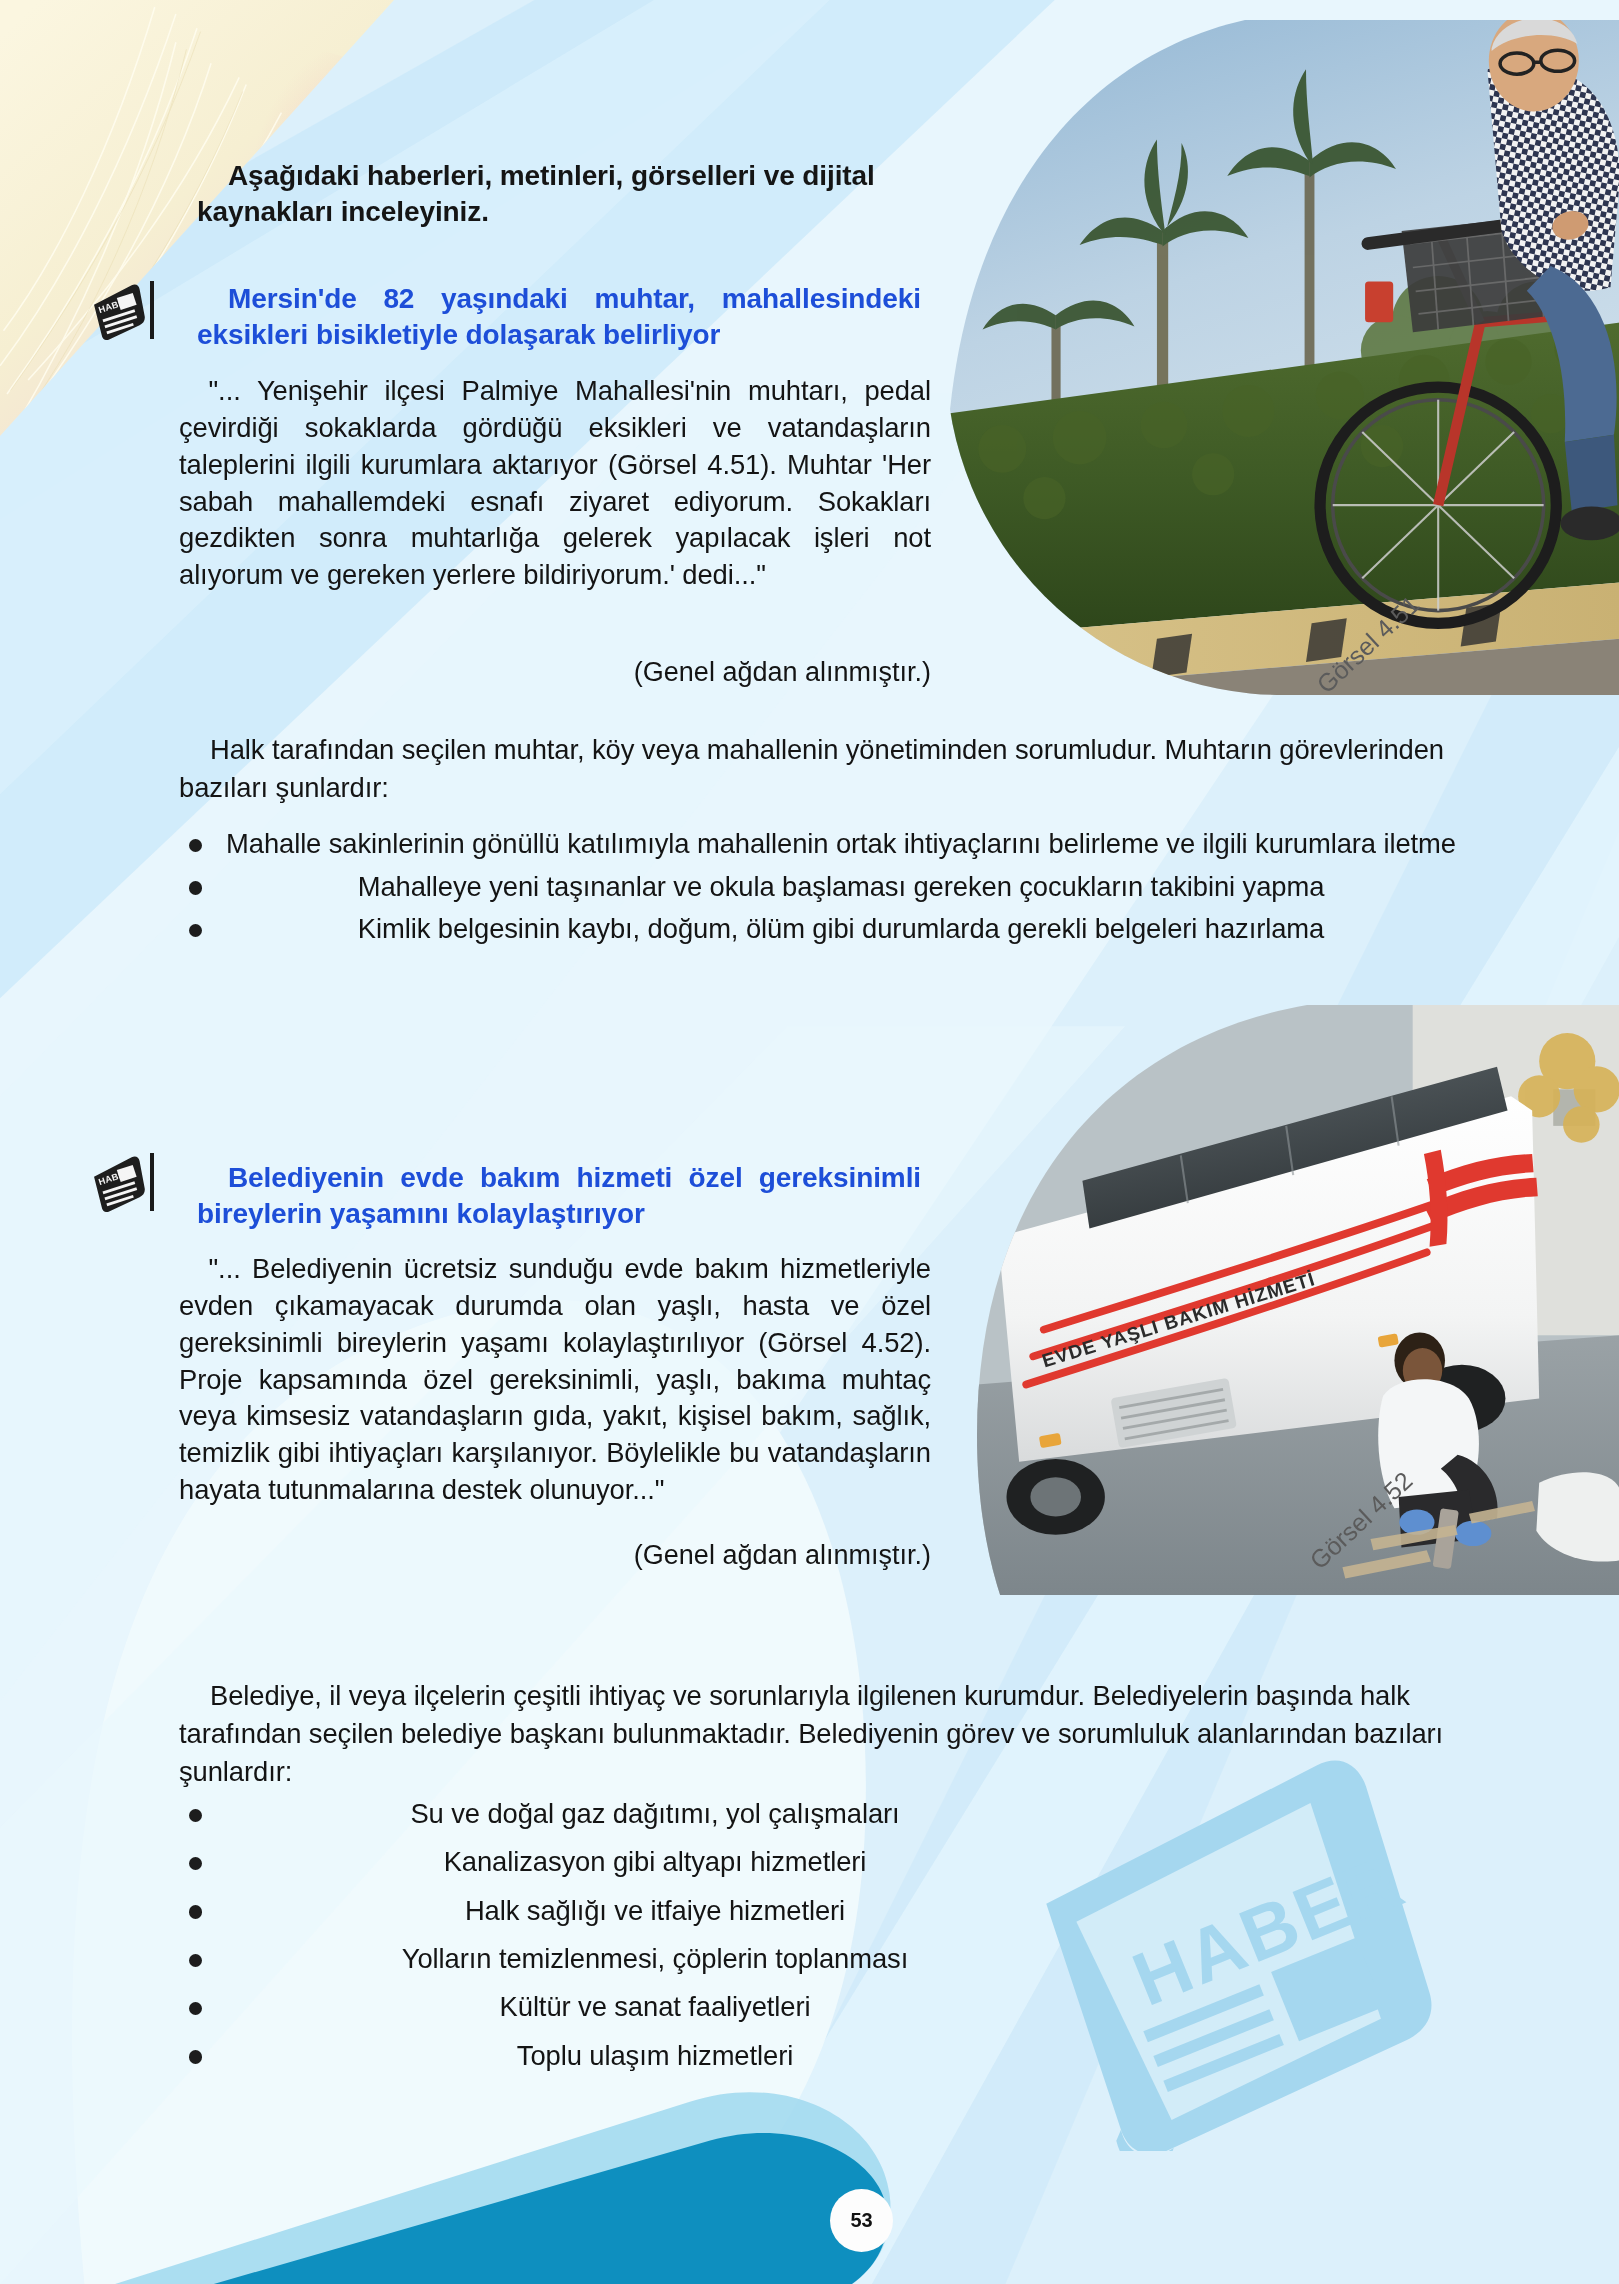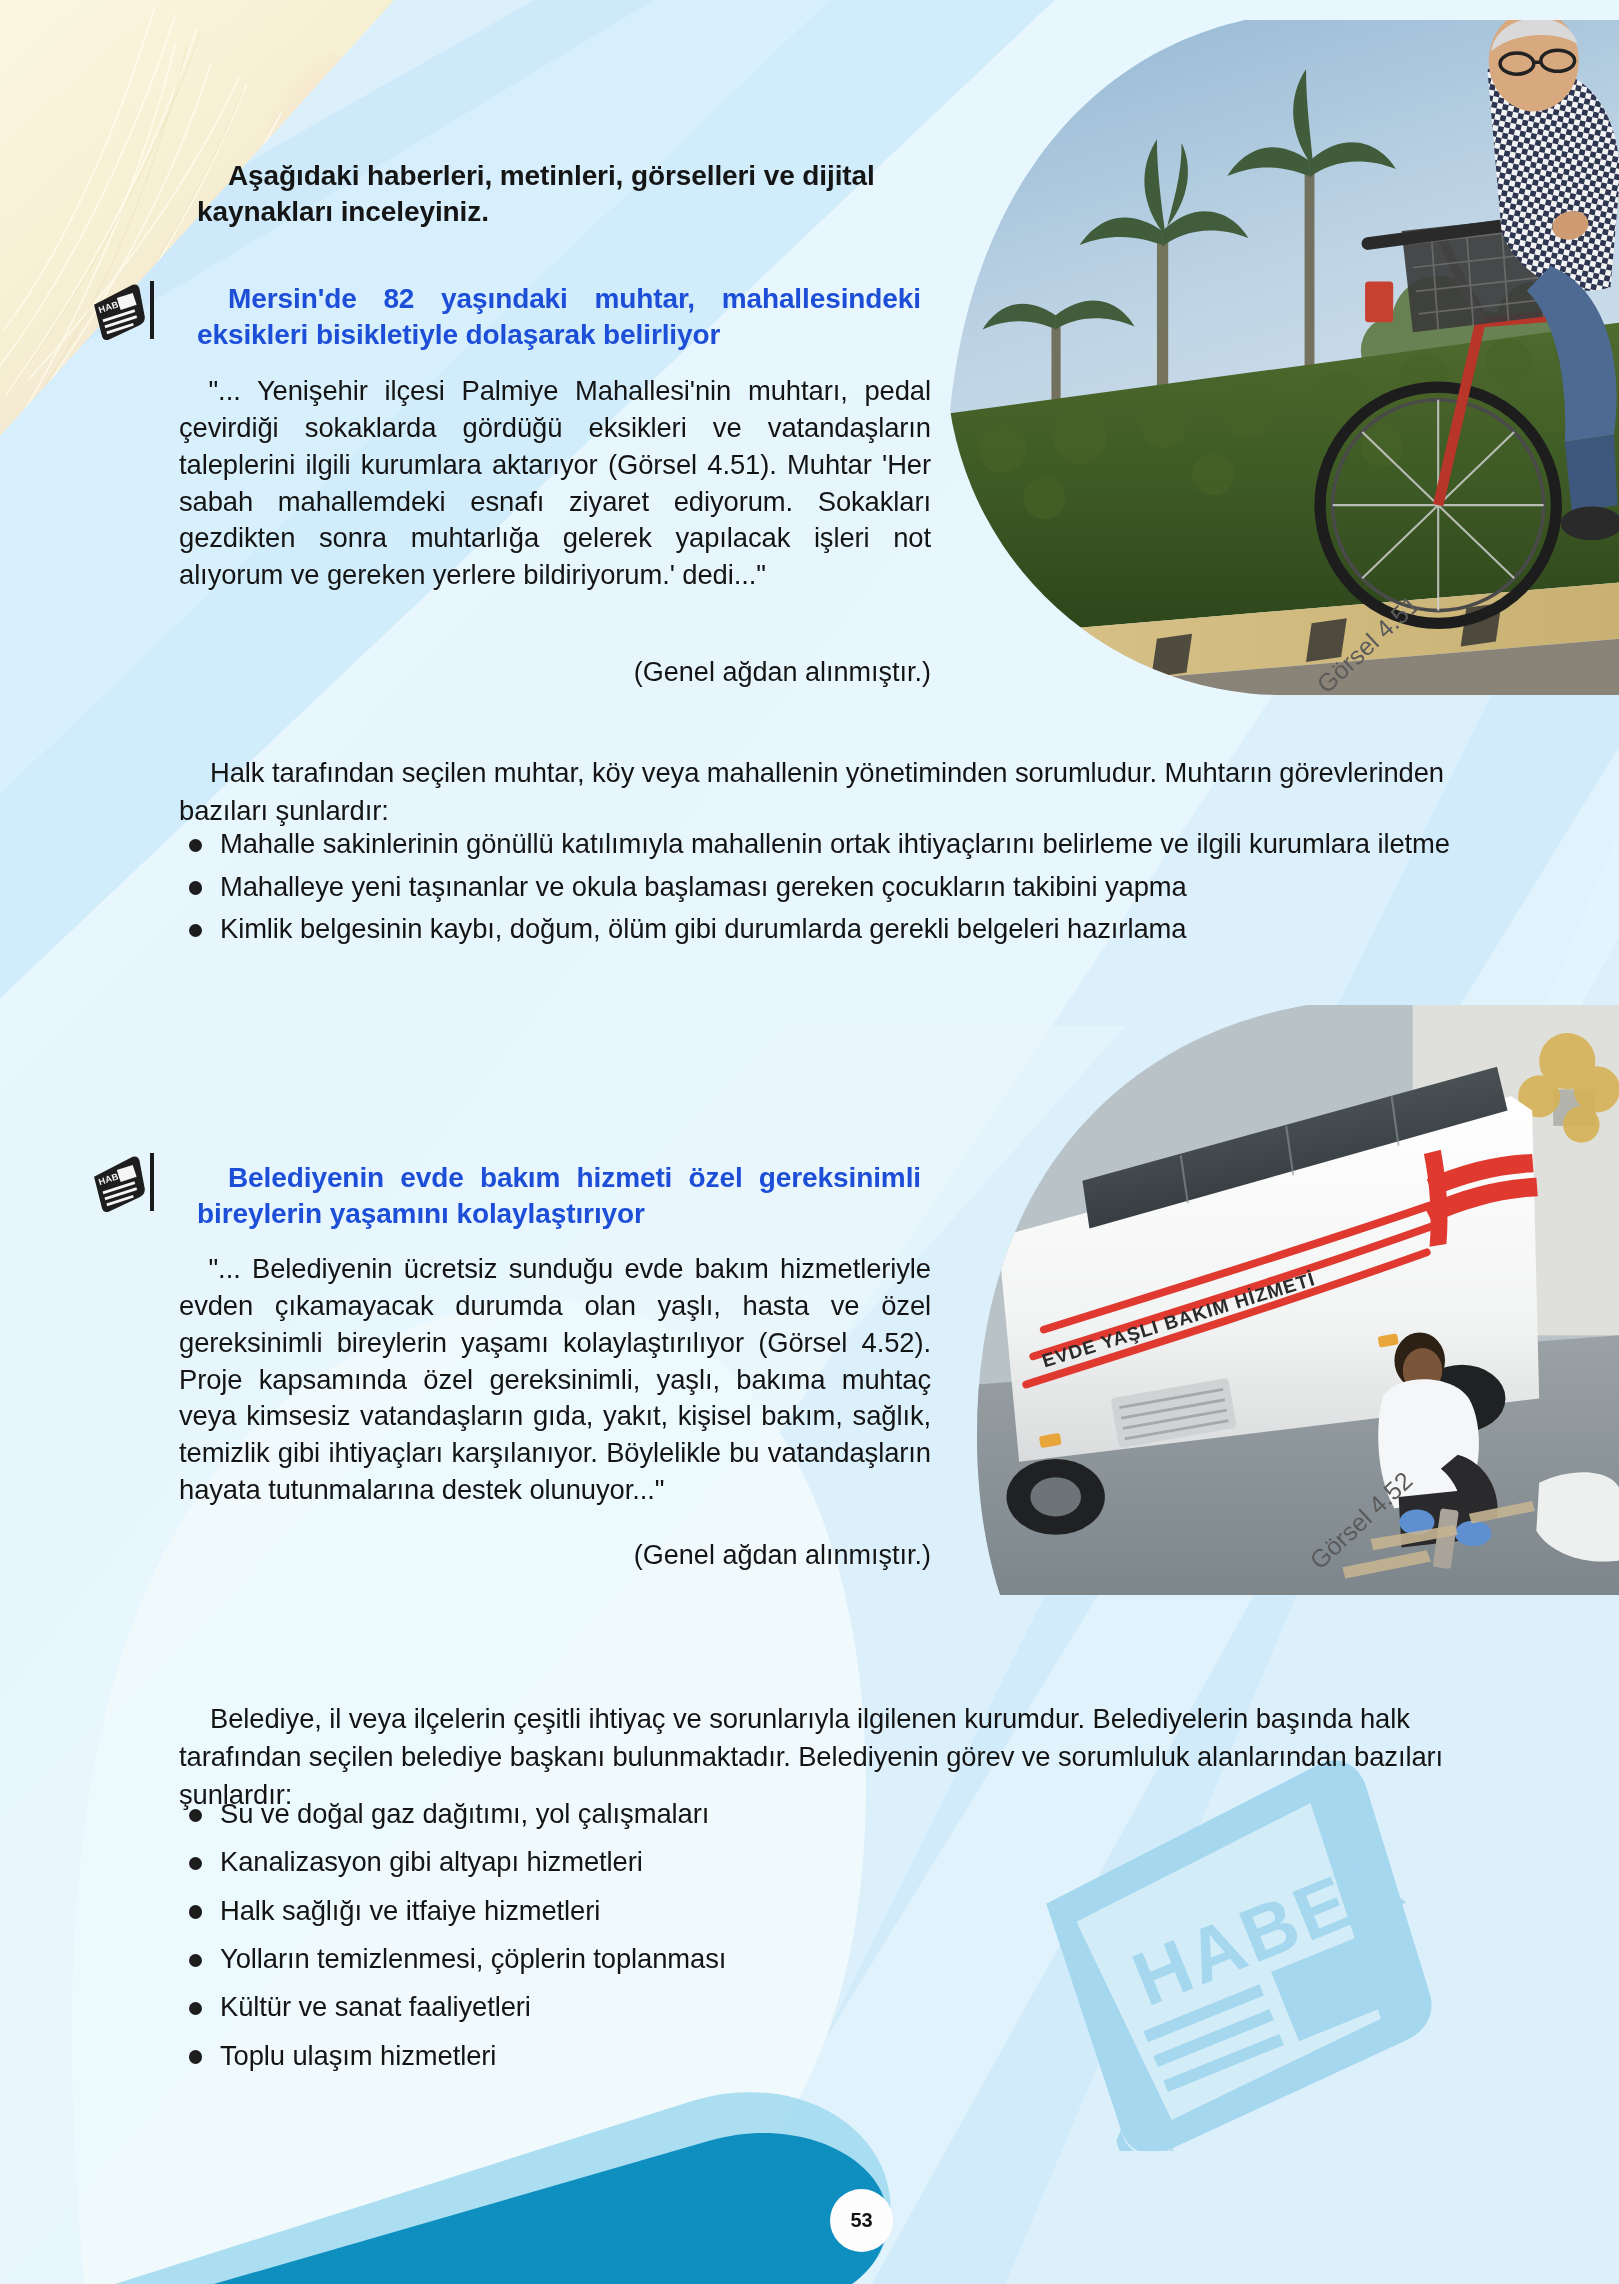--- a/index.html
+++ b/index.html
@@ -58,28 +58,27 @@
 
   .source{
     position:absolute;font-size:27px;color:#141414;text-align:right;
   }
   #src1{left:179px;top:657px;width:752px;}
   #src2{left:179px;top:1540px;width:752px;}
 
   .para{
     position:absolute;font-size:27.4px;line-height:1.38;color:#141414;
     letter-spacing:-0.1px;
-    margin-top:23px;
   }
   .para .ind{display:inline-block;width:31px;}
   #para1{left:179px;top:731px;width:1279px;}
   #para2{left:179px;top:1677px;width:1286px;}
 
   ul.blist{
-    position:absolute;margin:0;padding:0;list-style:none;
+    position:absolute;margin:0;padding:0;list-style:none;text-align:center;
   }
   ul.blist li{
     position:relative;padding-left:44px;font-size:27.4px;line-height:1.30;
     color:#141414;letter-spacing:-0.1px;margin-bottom:4.9px;
   }
   ul.blist li::before{
     content:"";position:absolute;left:12.7px;top:12.7px;
     width:13.4px;height:13.4px;border-radius:50%;background:#1d1d1d;
   }
   #list1{left:176px;top:826px;width:1286px;}

